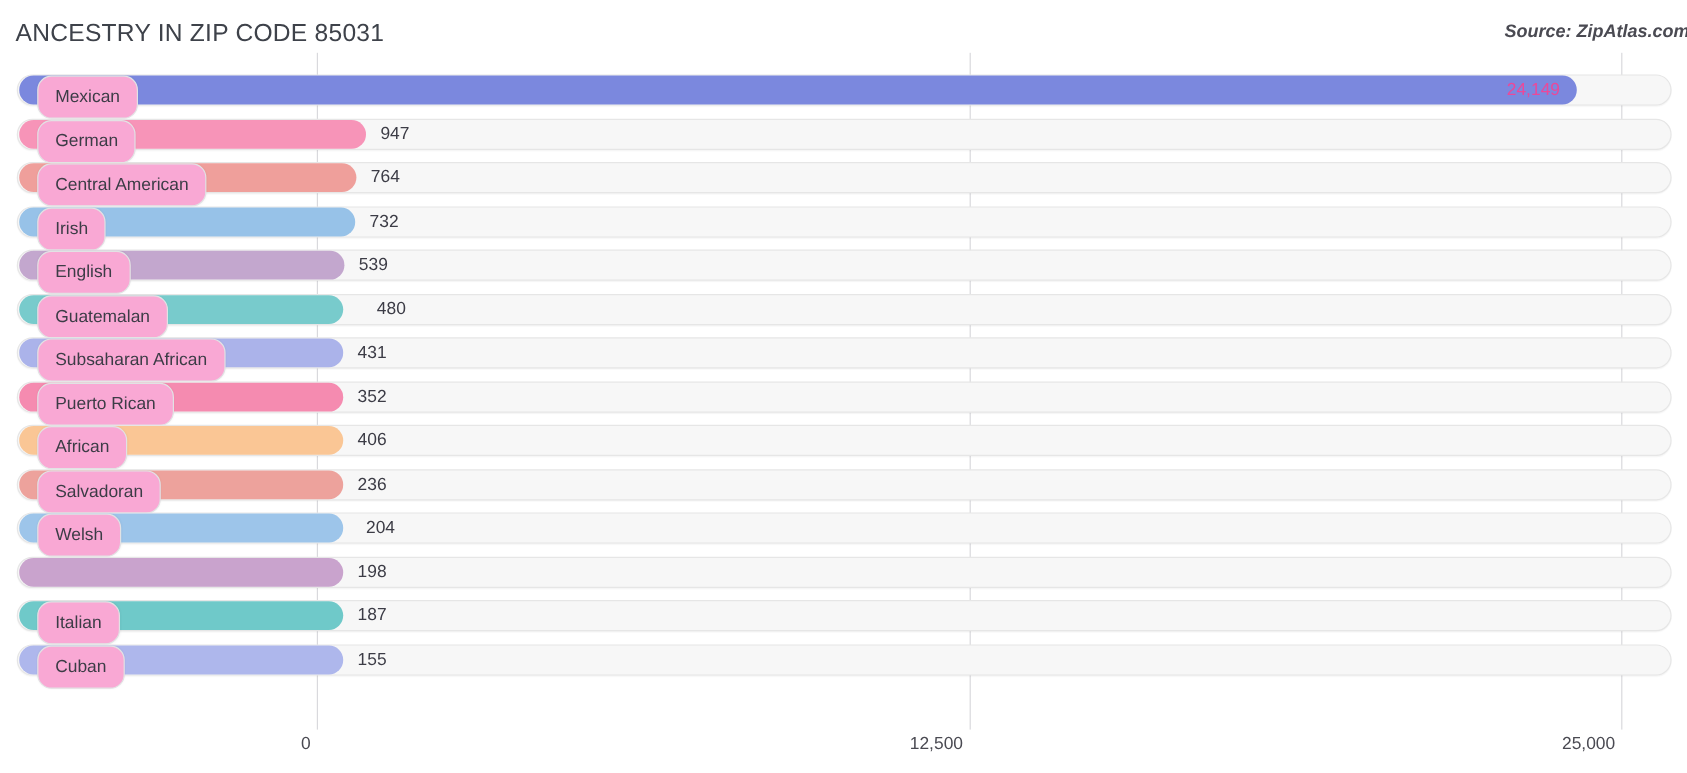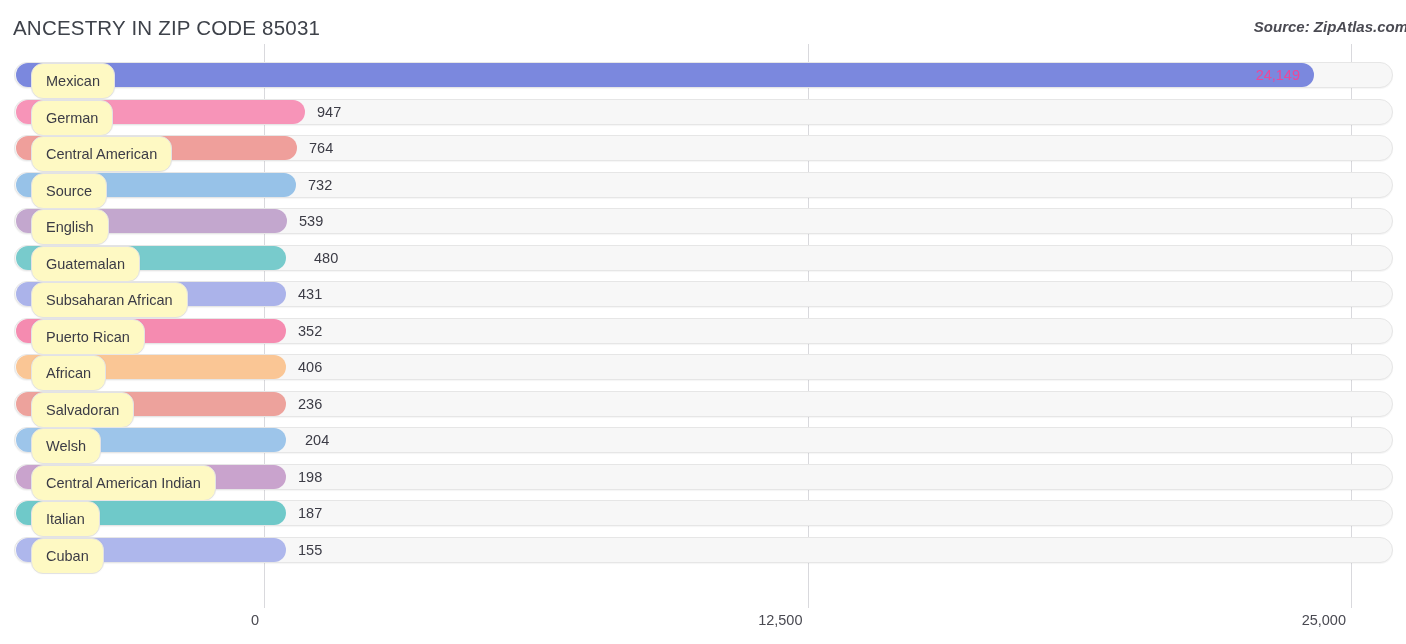--- a/index.html
+++ b/index.html
@@ -112,21 +112,21 @@
 
   
   .name-pill {
     position: absolute;
     left: 31px;
     top: 3px;
     height: 36px;
     display: flex;
     align-items: center;
     padding: 0 14px;
-    background: #fef9c3;
+    background: #f9a8d4;
     border: 1px solid #e2e2e4;
     border-radius: 12px;
     box-sizing: border-box;
     font-size: 14.5px;
     color: #3c3c46;
     white-space: nowrap;
     box-shadow: 0 0 2px rgba(0,0,0,0.04);
   }
 
   
@@ -201,21 +201,21 @@
         </div>
         <div class="row">
           <div class="track"></div>
           <div class="bar" style="width: 281px; background: rgb(239, 159, 155);"></div>
           <div class="name-pill">Central American</div>
           <div class="value-out" style="left: 309px;">764</div>
         </div>
         <div class="row">
           <div class="track"></div>
           <div class="bar" style="width: 280px; background: rgb(151, 194, 232);"></div>
-          <div class="name-pill">Source</div>
+          <div class="name-pill">Irish</div>
           <div class="value-out" style="left: 308px;">732</div>
         </div>
         <div class="row">
           <div class="track"></div>
           <div class="bar" style="width: 271px; background: rgb(195, 167, 206);"></div>
           <div class="name-pill">English</div>
           <div class="value-out" style="left: 299px;">539</div>
         </div>
         <div class="row">
           <div class="track"></div>
@@ -249,21 +249,20 @@
         </div>
         <div class="row">
           <div class="track"></div>
           <div class="bar" style="width: 270px; background: rgb(157, 197, 234);"></div>
           <div class="name-pill">Welsh</div>
           <div class="value-out" style="left: 286px; margin-left: 19px;">204</div>
         </div>
         <div class="row">
           <div class="track"></div>
           <div class="bar" style="width: 270px; background: rgb(201, 163, 205);"></div>
-          <div class="name-pill">Central American Indian</div>
           <div class="value-out" style="left: 298px;">198</div>
         </div>
         <div class="row">
           <div class="track"></div>
           <div class="bar" style="width: 270px; background: rgb(111, 201, 201);"></div>
           <div class="name-pill">Italian</div>
           <div class="value-out" style="left: 298px;">187</div>
         </div>
         <div class="row">
           <div class="track"></div>

